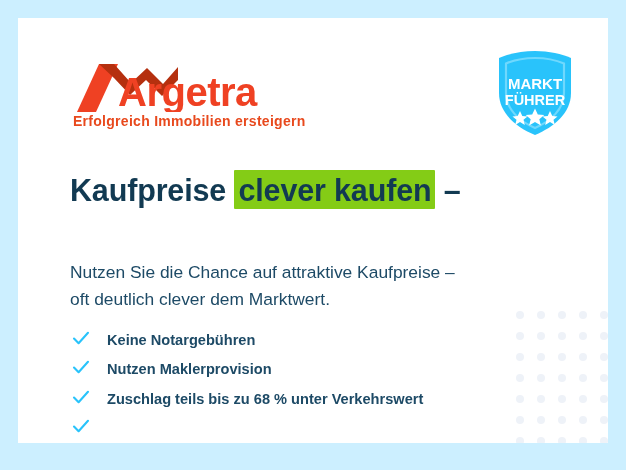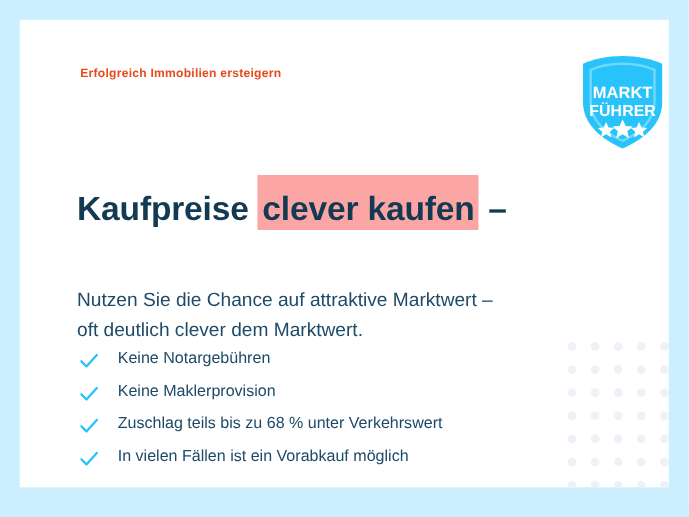--- a/index.html
+++ b/index.html
@@ -57,53 +57,53 @@
   }
   .logo-mark {
     position: relative;
     width: 190px;
     height: 52px;
   }
   .logo-svg { display: block; }
   .logo-tagline {
     margin-top: 1px;
     margin-left: 3px;
-    font-size: 11px;
+    font-size: 14px;
     font-weight: bold;
     letter-spacing: 0.02em;
     color: #e8491d;
     white-space: nowrap;
   }
 
   
   .badge {
     position: absolute;
-    left: 501px;
+    left: 470px;
     top: 31px;
     width: 94px;
     height: 88px;
     z-index: 2;
   }
 
   
   .headline {
     position: absolute;
     left: 52px;
     top: 133px;
     z-index: 2;
     font-size: 30.5px;
     font-weight: bold;
     line-height: 1.30;
     color: #123a52;
     letter-spacing: -0.005em;
     white-space: nowrap;
   }
   .headline .hl {
-    background: #fca5a5;
-    padding: 14px 4px 2px 4px;
+    background: #84cc16;
+    padding: 3px 4px 2px 4px;
     border-radius: 1px;
   }
   .headline .line2 { display: block; }
 
   
   .subhead {
     position: absolute;
     left: 52px;
     top: 224px;
     z-index: 2;
@@ -119,22 +119,23 @@
     position: absolute;
     left: 53px;
     top: 300px;
     z-index: 2;
     margin: 0;
     padding: 0;
     list-style: none;
   }
   .bullet {
     display: flex;
-    align-items: flex-start;
+    align-items: flex-end;
     height: 29.5px;
+    font-weight: bold;
   }
   .check {
     flex: 0 0 auto;
     width: 20px;
     height: 20px;
     margin-right: 16px;
     display: block;
   }
   .bullet-label {
     font-size: 14.6px;
@@ -180,20 +181,30 @@
         <div class="dot" style="background: rgb(238, 242, 248);"></div>
         <div class="dot" style="background: rgb(238, 242, 248);"></div>
         <div class="dot" style="background: rgb(238, 242, 248);"></div>
         <div class="dot" style="background: rgb(238, 242, 248);"></div>
         <div class="dot" style="background: rgb(238, 242, 248);"></div>
         <div class="dot" style="background: rgb(238, 242, 248);"></div>
         <div class="dot" style="background: rgb(238, 242, 248);"></div>
       </div>
 
     <div class="logo-wrap">
+      <div class="logo-mark">
+        <svg class="logo-svg" width="190" height="52" viewBox="0 0 190 52">
+
+          <polygon points="29,4 48,4 26,52 7,52" fill="#ef4123"></polygon>
+
+          <path d="M29,4 L44,4 L61,23 L77,8 L93,24 L108,7 L108,20 L92,36 L76,20 L60,35 L44,18 Z" fill="#b5300f"></path>
+
+          <text x="48" y="46" font-family="'Liberation Sans',sans-serif" font-size="40" font-weight="bold" fill="#ef4123" letter-spacing="-0.5">Argetra</text>
+        </svg>
+      </div>
       <div class="logo-tagline">Erfolgreich Immobilien ersteigern</div>
     </div>
 
     <div class="badge">
       <svg width="94" height="88" viewBox="0 0 94 88">
         <path d="M47 2 C33 2 20 5 11 9 L11 44 C11 64 28 78 47 86 C66 78 83 64 83 44 L83 9 C74 5 61 2 47 2 Z" fill="#29c3fb"></path>
         <path d="M47 9 C36 9 25 11.5 18 14.5 L18 44 C18 60 31 72 47 79 C63 72 76 60 76 44 L76 14.5 C69 11.5 58 9 47 9 Z" fill="none" stroke="#6fd8fd" stroke-width="2.2"></path>
         <text x="47" y="40" text-anchor="middle" font-family="'Liberation Sans',sans-serif" font-size="15" font-weight="bold" fill="#ffffff">MARKT</text>
         <text x="47" y="56" text-anchor="middle" font-family="'Liberation Sans',sans-serif" font-size="14.5" font-weight="bold" fill="#ffffff">FÜHRER</text>
         <g fill="#ffffff">
@@ -202,45 +213,44 @@
           <polygon points="62,62 64.3,67 69.5,67.4 65.5,70.8 66.8,76 62,73.1 57.2,76 58.5,70.8 54.5,67.4 59.7,67"></polygon>
         </g>
       </svg>
     </div>
 
     <h1 class="headline">
       <span><span>Kaufpreise</span><span>&nbsp;</span><span class="hl">clever kaufen</span><span>&nbsp;</span><span>–</span></span>
     </h1>
 
     <p class="subhead">
-      <span>Nutzen Sie die Chance auf attraktive Marktwert –</span>
+      <span>Nutzen Sie die Chance auf attraktive Kaufpreise –</span>
       <span>oft deutlich clever dem Marktwert.</span>
     </p>
 
     <ul class="bullets">
       <li class="bullet">
         <svg class="check" viewBox="0 0 20 20">
           <path d="M3 10.5 L7.6 15.2 L17 4.8" fill="none" stroke="#29c3fb" stroke-width="2.1" stroke-linecap="round" stroke-linejoin="round"></path>
         </svg>
         <span class="bullet-label">Keine Notargebühren</span>
       </li>
       <li class="bullet">
         <svg class="check" viewBox="0 0 20 20">
           <path d="M3 10.5 L7.6 15.2 L17 4.8" fill="none" stroke="#29c3fb" stroke-width="2.1" stroke-linecap="round" stroke-linejoin="round"></path>
         </svg>
-        <span class="bullet-label">Keine Maklerprovision</span>
+        <span class="bullet-label">Nutzen Maklerprovision</span>
       </li>
       <li class="bullet">
         <svg class="check" viewBox="0 0 20 20">
           <path d="M3 10.5 L7.6 15.2 L17 4.8" fill="none" stroke="#29c3fb" stroke-width="2.1" stroke-linecap="round" stroke-linejoin="round"></path>
         </svg>
         <span class="bullet-label">Zuschlag teils bis zu 68 % unter Verkehrswert</span>
       </li>
       <li class="bullet">
         <svg class="check" viewBox="0 0 20 20">
           <path d="M3 10.5 L7.6 15.2 L17 4.8" fill="none" stroke="#29c3fb" stroke-width="2.1" stroke-linecap="round" stroke-linejoin="round"></path>
         </svg>
-        <span class="bullet-label">In vielen Fällen ist ein Vorabkauf möglich</span>
       </li>
     </ul>
 
   </div>
 </div>
 
 </body></html>

